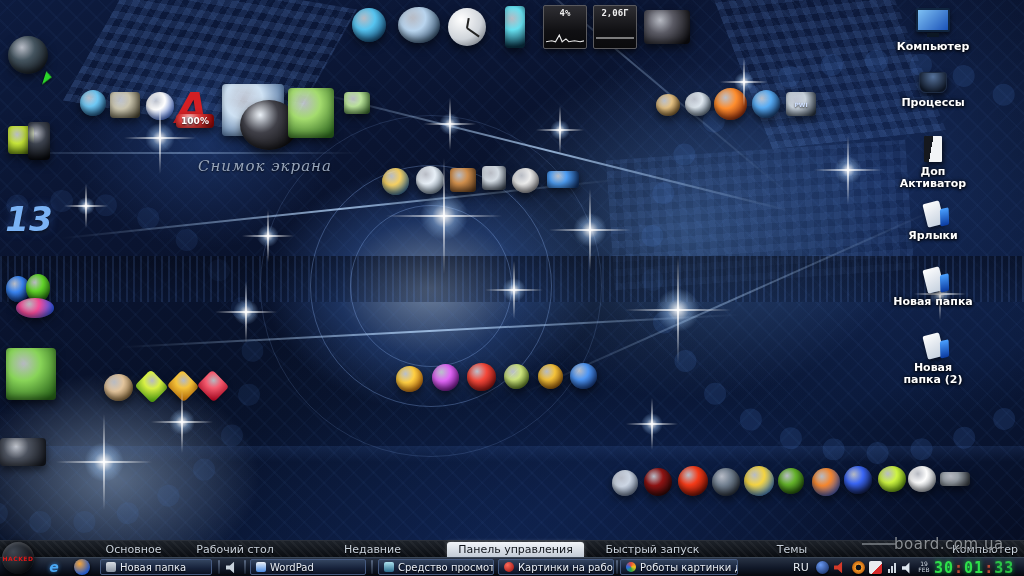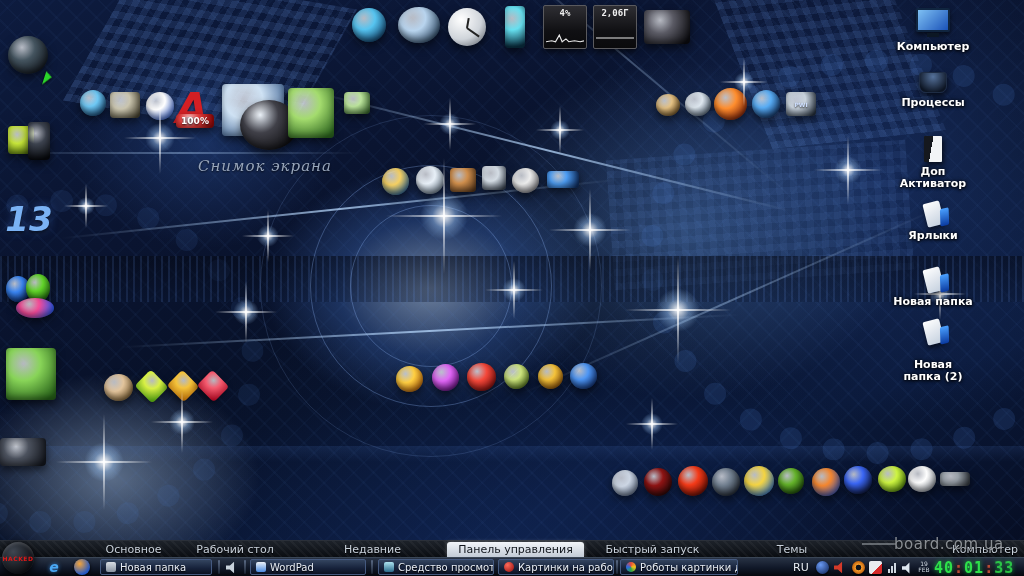--- a/index.html
+++ b/index.html
@@ -245,21 +245,21 @@
     <div class="rlabel">Ярлыки</div>
   </div>
   <div class="ritem" style="top:136px;">
     <div class="ic-door"></div>
     <div class="rlabel" style="max-width:70px;">Доп Активатор</div>
   </div>
   <div class="ritem" style="top:268px;">
     <div class="ic-page"></div>
     <div class="rlabel">Новая папка</div>
   </div>
-  <div class="ritem" style="top:320px;gap:11px;">
+  <div class="ritem" style="top:334px;">
     <div class="ic-page"></div>
     <div class="rlabel" style="max-width:78px;">Новая папка (2)</div>
   </div>
 
   <div class="wmline"></div>
   <div class="wm">board.com.ua</div>
 
   <div class="taskbar">
     <div class="tabsrow">
       <div class="tab" style="left:76px;width:115px;">Основное</div>
@@ -306,19 +306,19 @@
       <div class="bars" style="left:888px;">
           <i style="height:4px;"></i>
           <i style="height:7px;"></i>
           <i style="height:10px;"></i>
         </div>
       <div class="ql spk" style="left:902px;top:4px;width:12px;height:12px;border-radius:0;background:#dfe8f0;"></div>
       <div class="tdate" style="left:917px;">
         <div>19</div>
         <div>FEB</div>
       </div>
-      <div class="tclock" style="left:934px;"><span class="dg">40</span><span class="cl">:</span><span class="dg">01</span><span class="cl">:</span><span class="dg sec">33</span></div>
+      <div class="tclock" style="left:934px;"><span class="dg">30</span><span class="cl">:</span><span class="dg">01</span><span class="cl">:</span><span class="dg sec">33</span></div>
     </div>
     <div class="orb">
       <span>HACKED</span>
     </div>
   </div>
 </div>
 
 </body></html>

